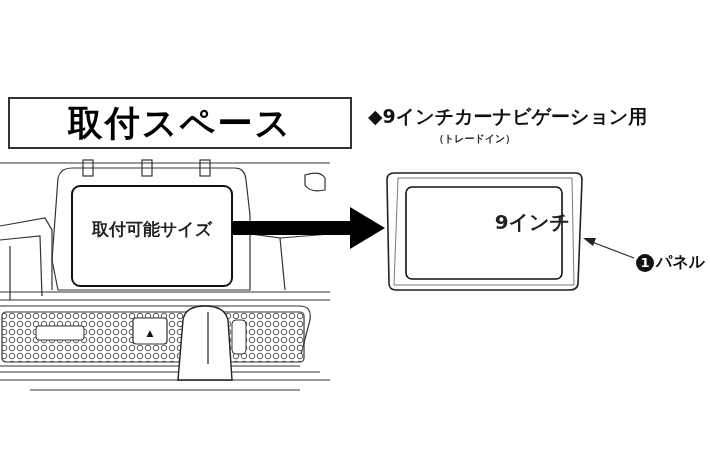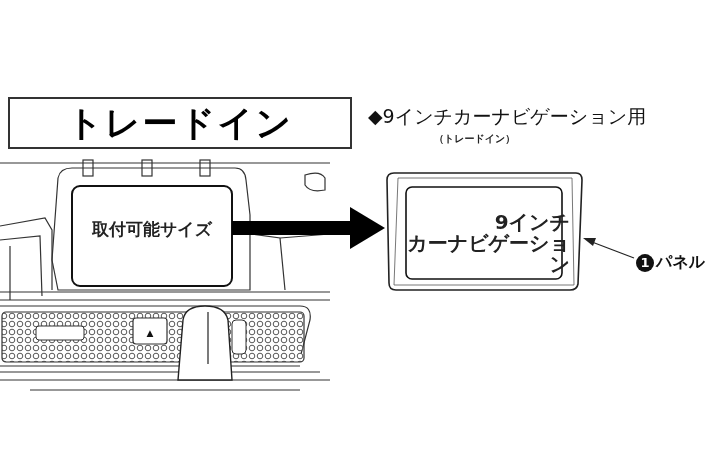--- a/index.html
+++ b/index.html
@@ -1,33 +1,33 @@
 <!DOCTYPE html>
 <html><head>
 <meta charset="utf-8">
 <style>
   html,body{margin:0;padding:0;background:#fff;}
   body{width:710px;height:474px;position:relative;overflow:hidden;font-family:"DejaVu Sans",sans-serif;color:#111;}
   .title-box{position:absolute;left:8px;top:97px;width:344px;height:52px;border:2px solid #333;box-sizing:border-box;background:#fff;
     display:flex;align-items:center;justify-content:center;}
   .title-box span{font-size:35px;font-weight:bold;letter-spacing:2px;color:#000;}
-  .heading{position:absolute;left:368px;top:104px;font-size:19px;font-weight:normal;color:#111;white-space:nowrap;}
+  .heading{position:absolute;left:368px;top:104px;font-size:19px;font-weight:bold;color:#111;white-space:nowrap;}
   .subheading{position:absolute;left:434px;top:132px;font-size:10px;font-weight:bold;color:#222;white-space:nowrap;}
   svg.dash{position:absolute;left:0;top:150px;}
   .space-label{position:absolute;left:72px;top:218px;width:160px;text-align:center;font-size:17px;font-weight:bold;color:#222;}
   .panel-text{position:absolute;left:400px;top:212px;width:170px;text-align:right;font-size:20px;font-weight:bold;line-height:21px;color:#222;}
   .callout{position:absolute;left:636px;top:252px;display:flex;align-items:center;font-size:16px;font-weight:bold;color:#111;}
   .callout .num{display:inline-flex;width:18px;height:18px;border-radius:50%;background:#111;color:#fff;font-size:13px;
     align-items:center;justify-content:center;margin-right:2px;}
 </style>
 </head>
 <body>
 
 <div class="title-box">
-  <span>トレードイン</span>
+  <span>取付スペース</span>
 </div>
 <div class="heading">◆9インチカーナビゲーション用</div>
 <div class="subheading">（トレードイン）</div>
 
 <svg class="dash" width="710" height="324" viewBox="0 150 710 324">
 
   <g fill="none" stroke="#333" stroke-width="1.2">
     <line x1="0" y1="163" x2="330" y2="163"></line>
     <path d="M0 226 L45 218 L52 230 L52 290 M0 240 L40 236 L42 296 M10 246 L10 300"></path>
     <path d="M0 292 L330 292 M0 300 L330 300"></path>
@@ -67,18 +67,17 @@
   <path d="M398 178 L572 178 L574 285 L394 285 Z" fill="none" stroke="#555" stroke-width="0.8"></path>
   <rect x="406" y="187" width="156" height="92" rx="6" fill="#fff" stroke="#111" stroke-width="1.6"></rect>
 
   <line x1="634" y1="258" x2="592" y2="242" stroke="#222" stroke-width="1.1"></line>
   <polygon points="583,238 596,238 593,246" fill="#222"></polygon>
 </svg>
 
 <div class="space-label">取付可能サイズ</div>
 <div class="panel-text">
   <div>9インチ</div>
-  <div>カーナビゲーション</div>
 </div>
 <div class="callout">
   <span class="num">1</span>
   <span>パネル</span>
 </div>
 
 </body></html>

